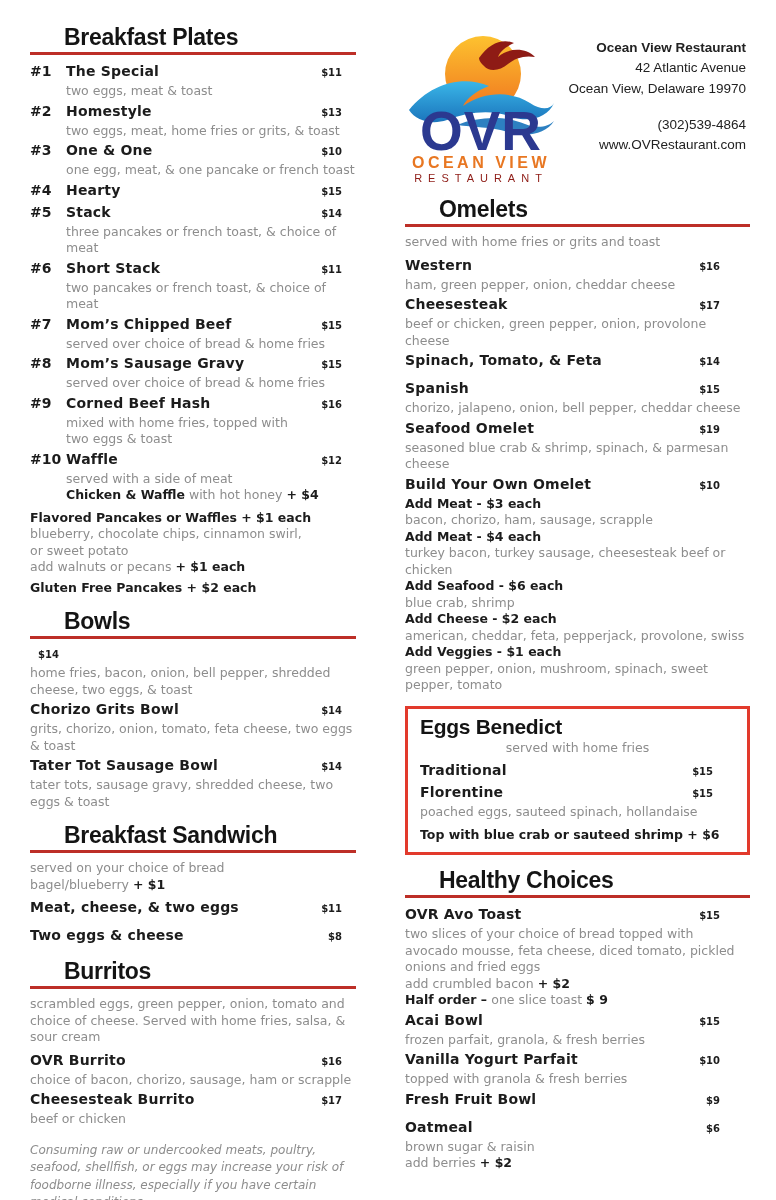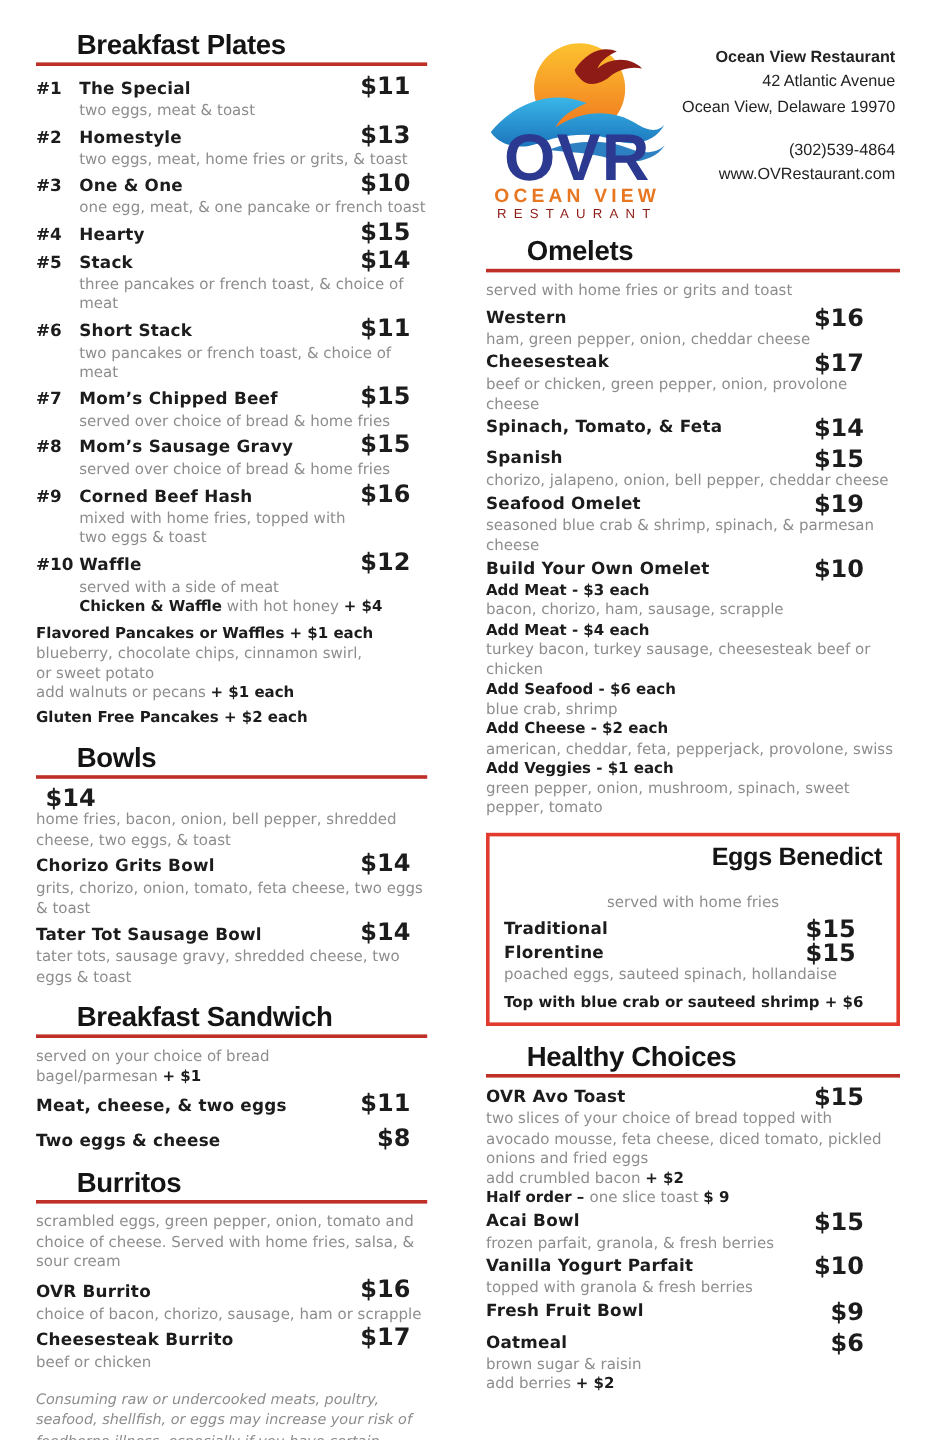--- a/index.html
+++ b/index.html
@@ -12,37 +12,37 @@
   
   .sec { margin-top:12px; }
   .sec:first-child { margin-top:0; }
   .sec-head { border-bottom:3px solid var(--rule-red,#bd2f27); padding:0 0 1px 34px; margin-bottom:7px; }
   .sec-title { font-family:"Liberation Sans", sans-serif; font-weight:700; font-size:23px; color:#141414; letter-spacing:-0.3px; }
 
   
   .item { margin-bottom:2px; }
   .item.solo { margin-bottom:8px; }
   .row { display:flex; align-items:baseline; line-height:18px; padding-right:14px; margin-bottom:1px; }
-  .col-right .row { padding-right:30px;align-items:flex-end; }
+  .col-right .row { padding-right:30px; }
   .num { width:36px; flex:none; font-weight:700; font-size:14px; }
   .iname { flex:1; font-weight:700; font-size:14px; letter-spacing:0.2px; }
-  .price { font-weight:700; font-size:20px; margin-left:8px; white-space:nowrap; }
+  .price { font-weight:700; font-size:10px; margin-left:8px; white-space:nowrap; }
 
   .line { font-size:12.5px; line-height:16.5px; }
   .line.indent { padding-left:36px; }
   .line.gap { margin-top:4px; }
   .line.center { text-align:center; }
   .seg-desc { color:var(--desc-gray,#8d8d8d); }
   .seg-bold { color:#1c1c1c; font-weight:700; }
   .intro { margin-bottom:5px; }
   .footer { margin-top:6px; }
 
   
   .sec.boxed { border:3px solid var(--box-red,#e23a2c); padding:6px 12px 9px; margin:12px 0 6px; }
-  .sec.boxed .sec-head { border-bottom:none; text-align:right; padding:0; margin-bottom:17px; }
+  .sec.boxed .sec-head { border-bottom:none; text-align:left; padding:0; margin-bottom:1px; }
   .sec.boxed .sec-title { font-size:21px; }
   .sec.boxed .row { padding-right:22px; }
 
   
   .brand { display:flex; margin-bottom:8px; }
   .brand-logo { width:152px; flex:none; }
   .contact { flex:1; text-align:right; font-family:"Liberation Sans", sans-serif; font-size:13.5px; line-height:1.5; padding-top:14px; padding-right:4px; color:#222; }
   .contact .cname { font-weight:700; }
   .contact .phone { margin-top:16px; }
 
@@ -167,21 +167,21 @@
               <span class="iname">Tater Tot Sausage Bowl</span>
               <span class="price">$14</span>
             </div>
             <div class="line"><span class="seg-desc">tater tots, sausage gravy, shredded cheese, two eggs &amp; toast</span></div>
           </div>
         </section>
         <section class="sec">
           <div class="sec-head"><span class="sec-title">Breakfast Sandwich</span></div>
           <div class="intro">
             <div class="line"><span class="seg-desc">served on your choice of bread</span></div>
-            <div class="line"><span class="seg-desc">bagel/parmesan  </span><span class="seg-bold">+ $1</span></div>
+            <div class="line"><span class="seg-desc">bagel/blueberry  </span><span class="seg-bold">+ $1</span></div>
           </div>
           <div class="item solo">
             <div class="row">
               <span class="iname">Meat, cheese, &amp; two eggs</span>
               <span class="price">$11</span>
             </div>
           </div>
           <div class="item solo">
             <div class="row">
               <span class="iname">Two eggs &amp; cheese</span>

